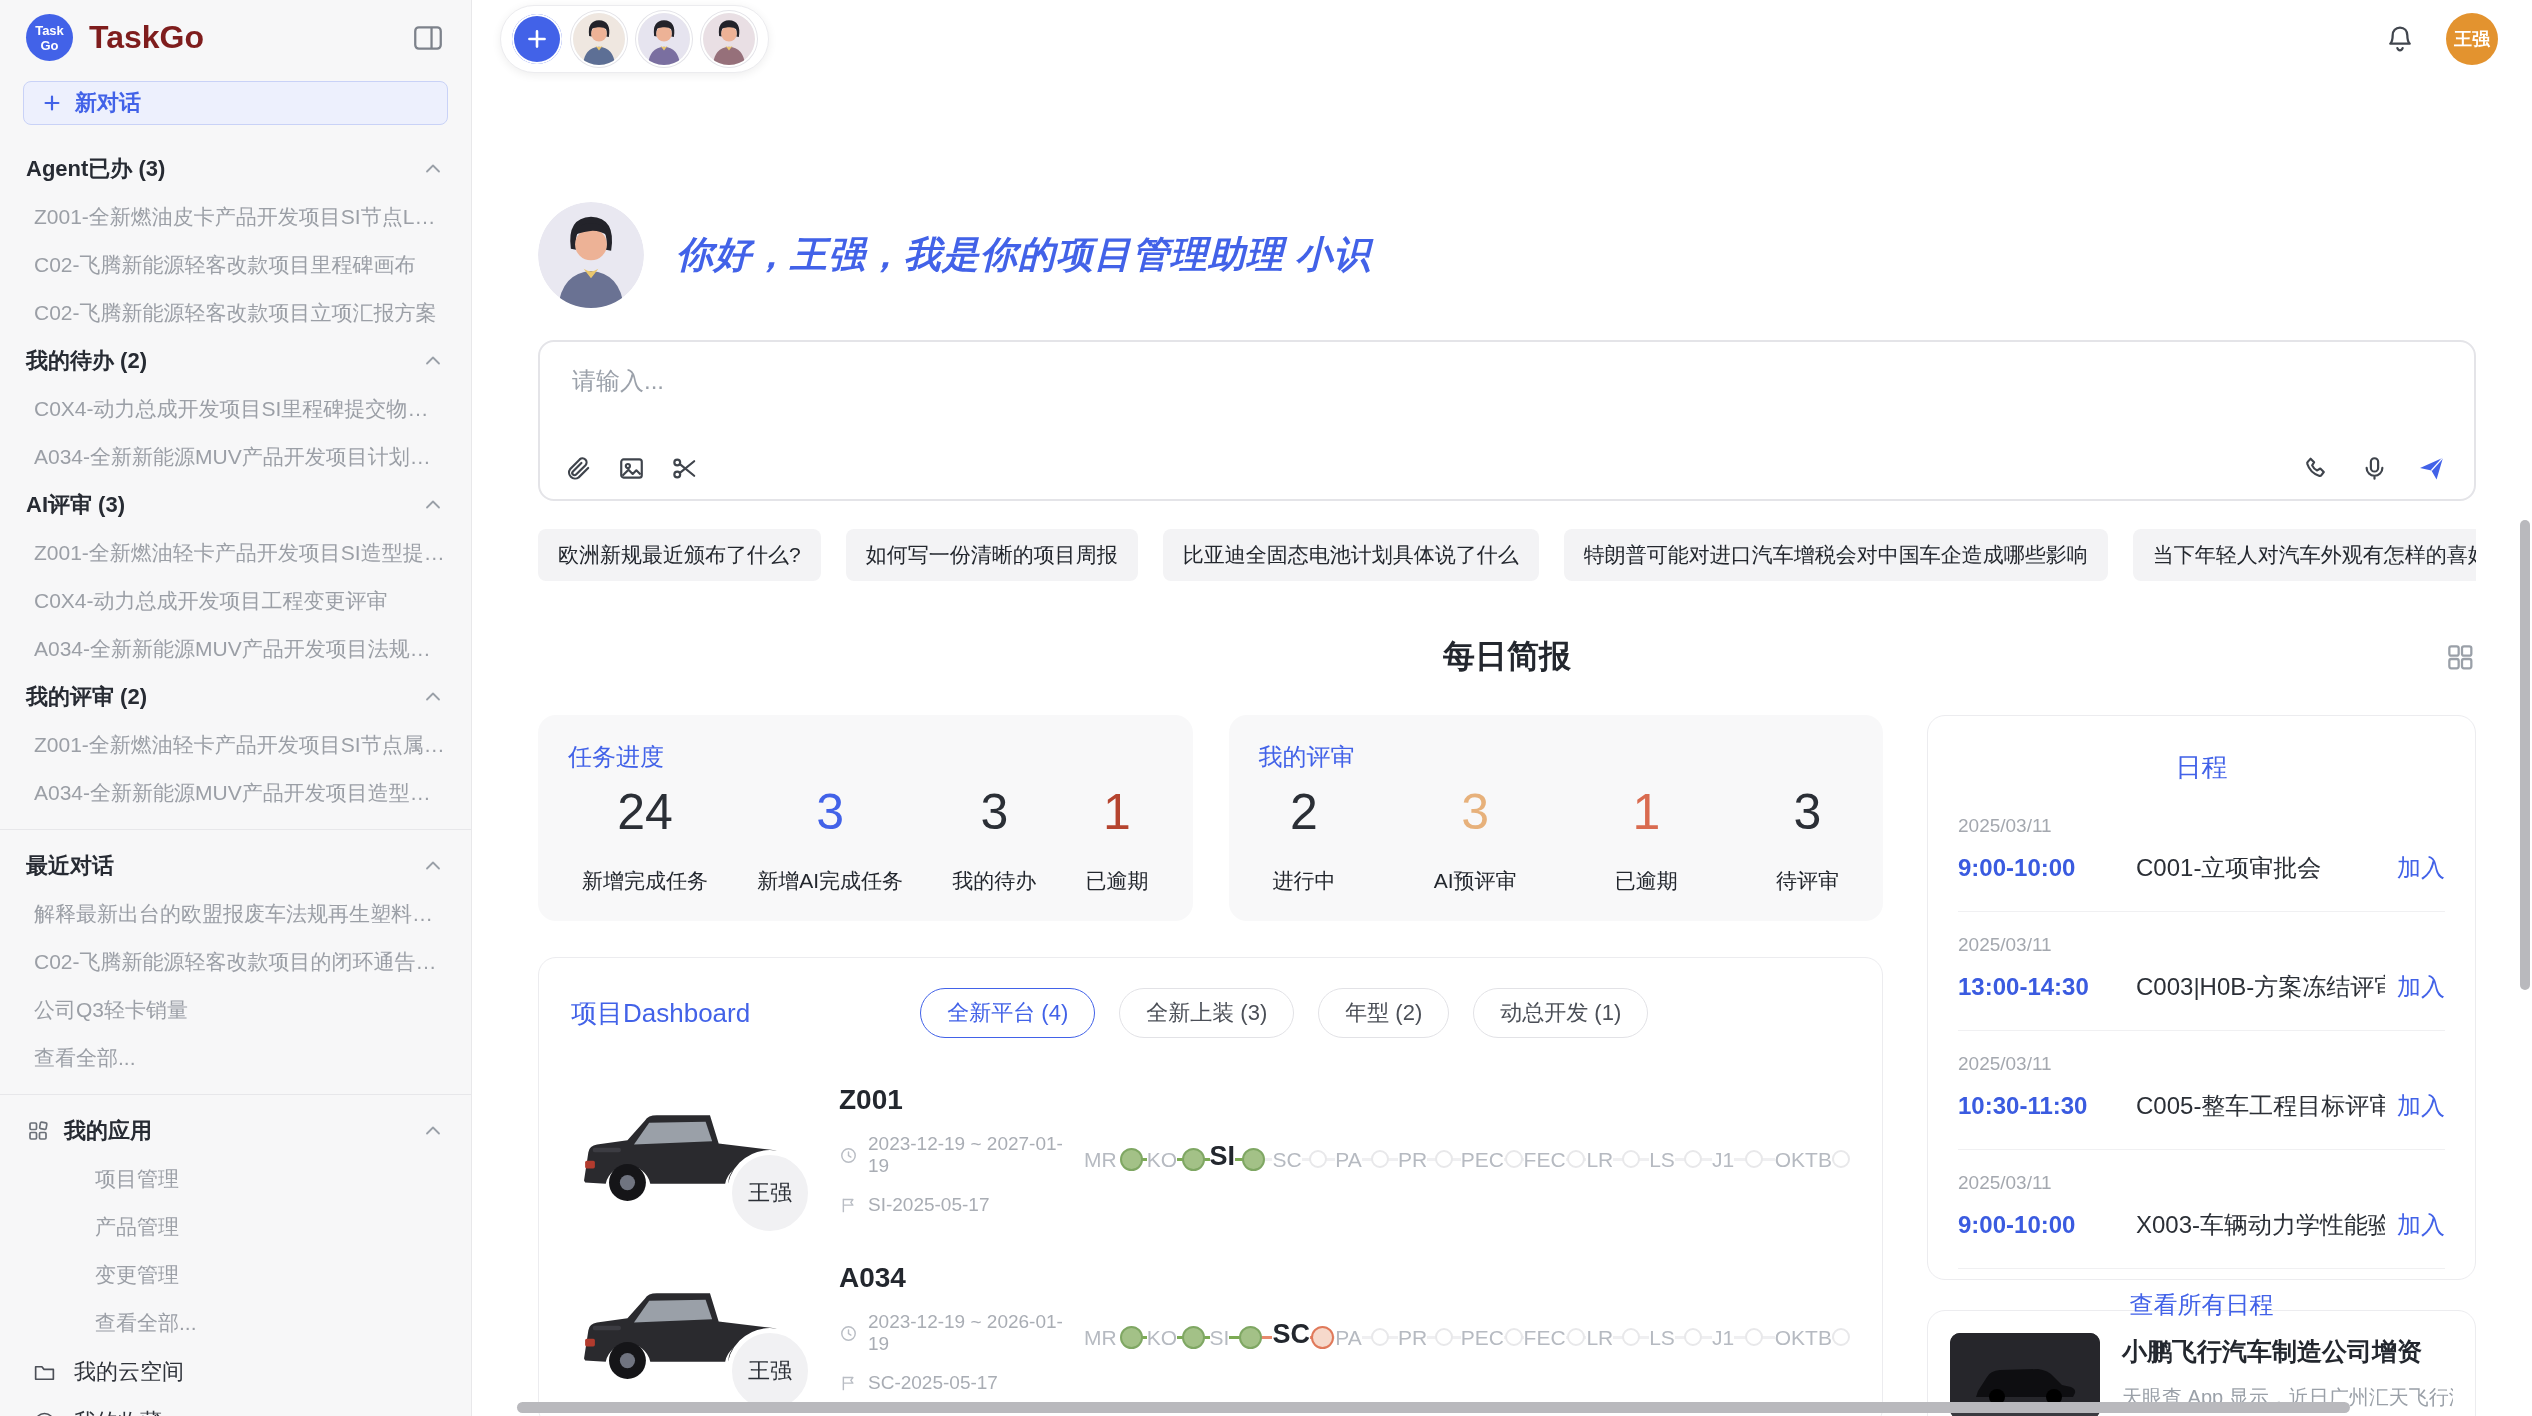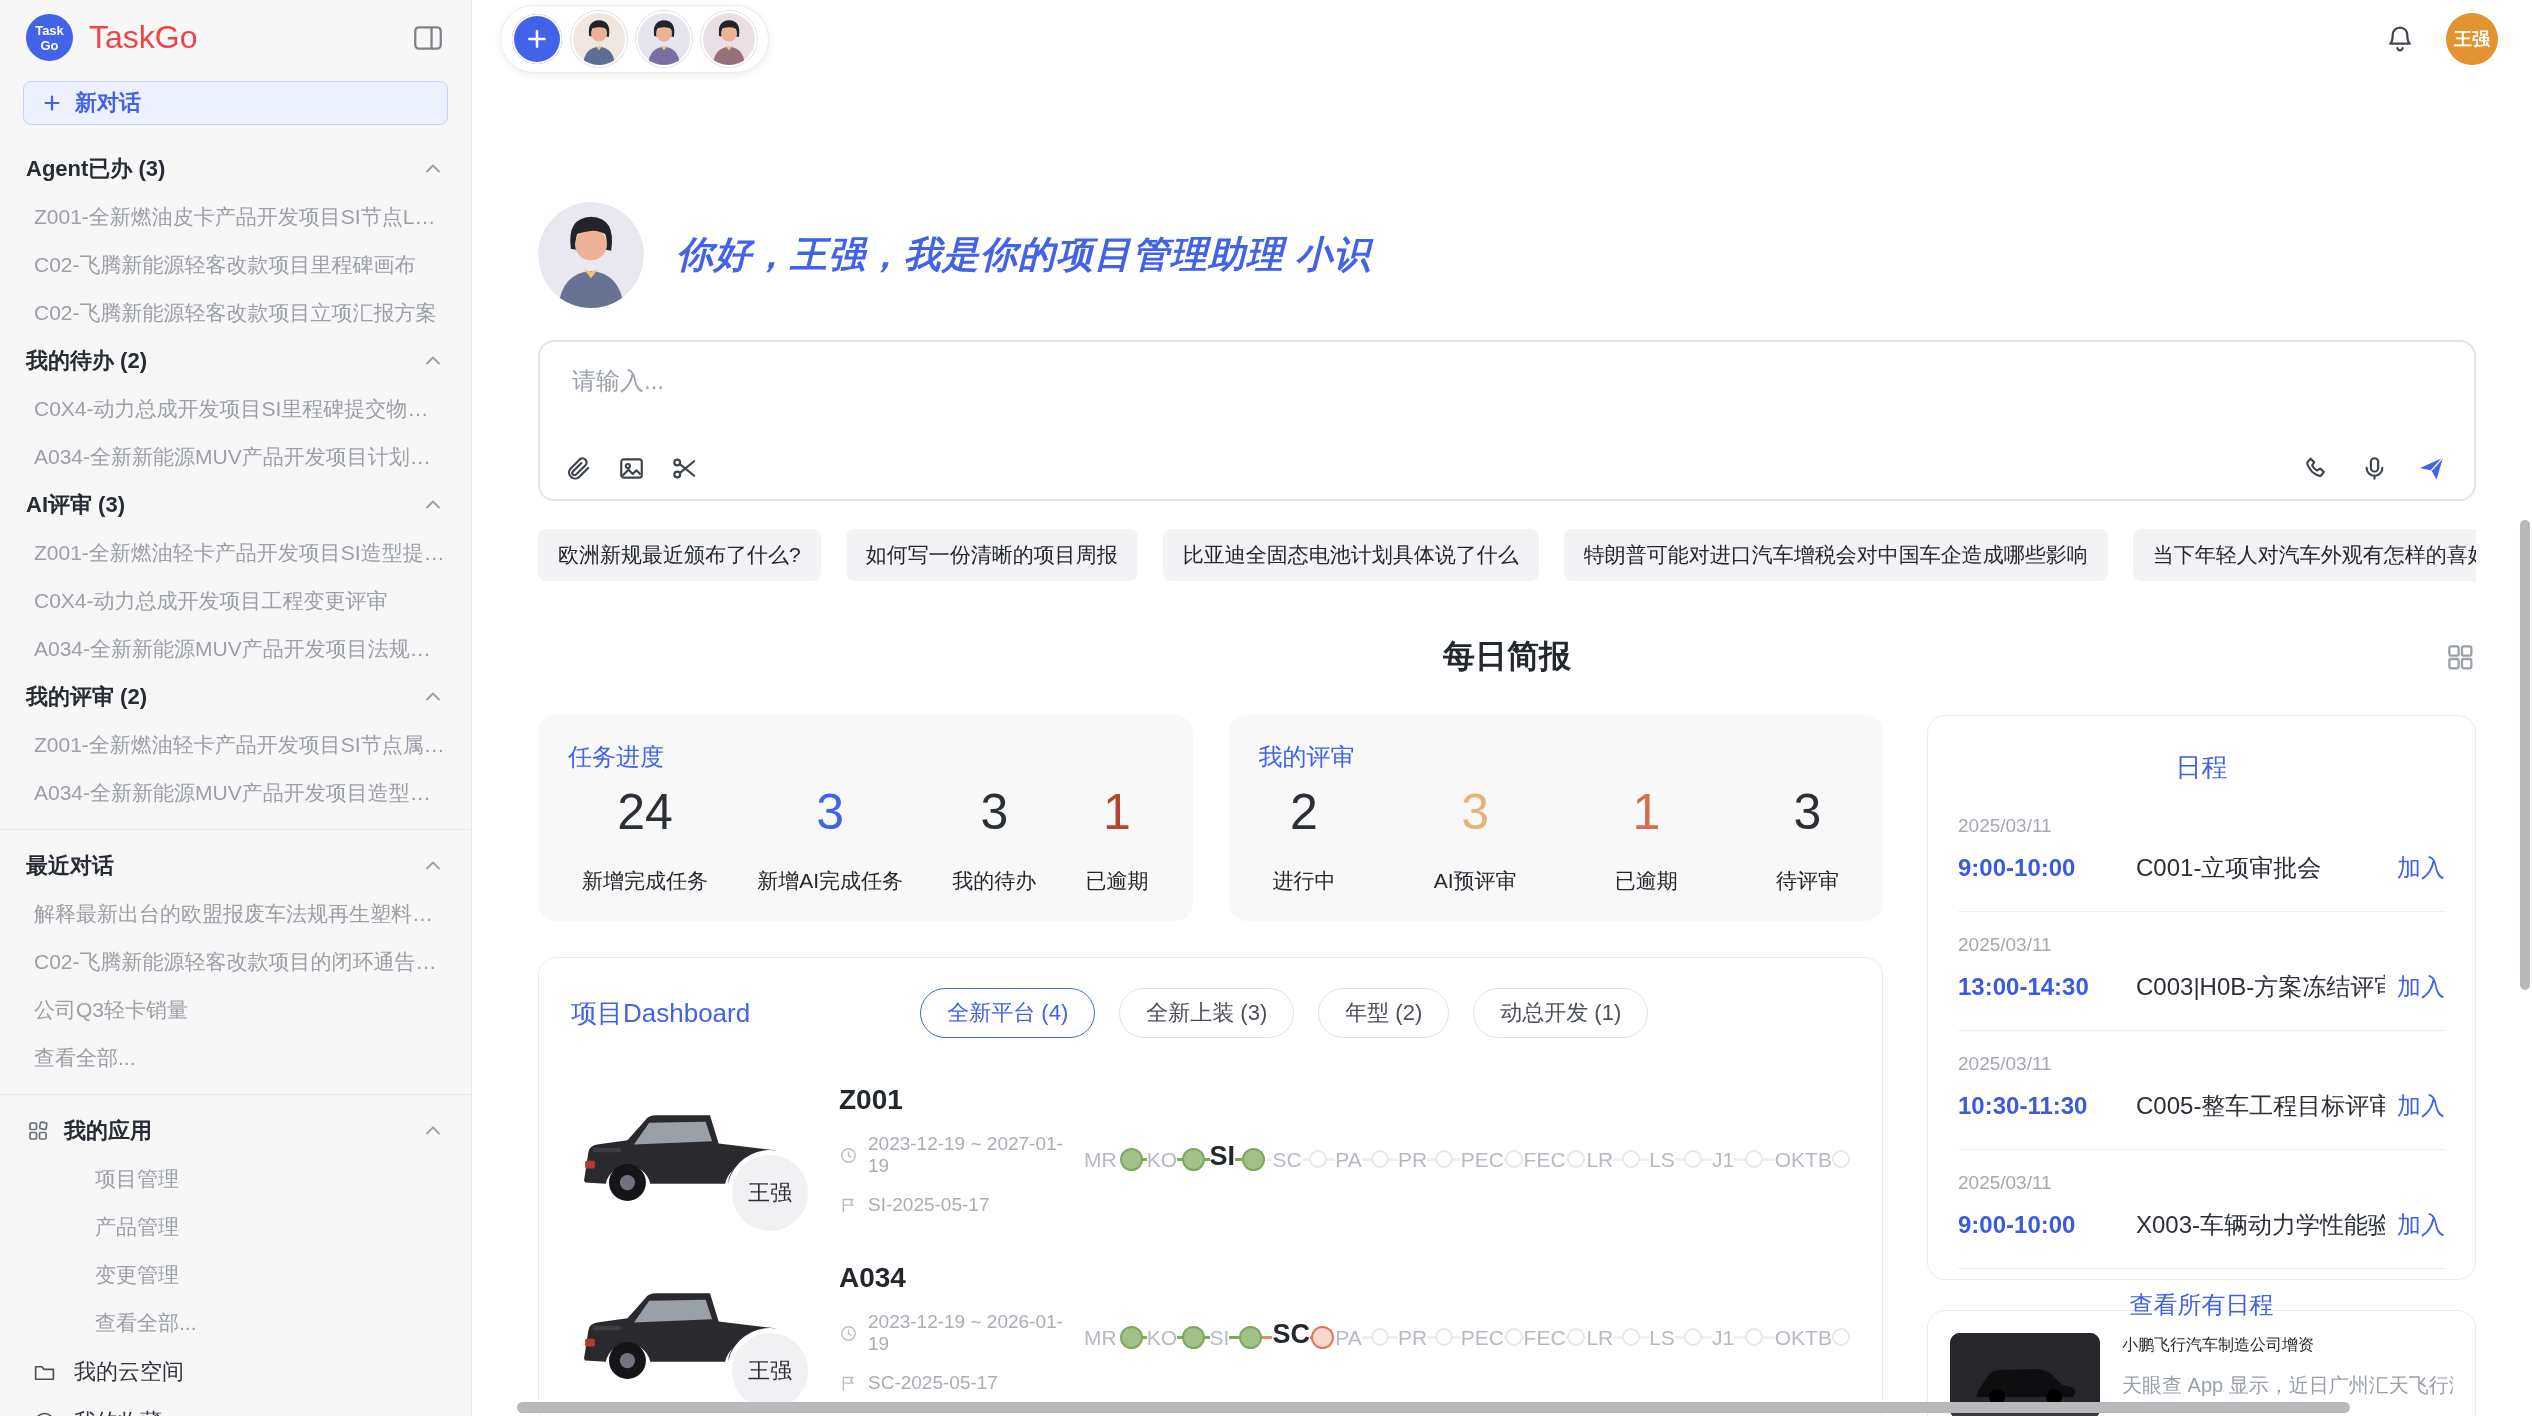--- a/index.html
+++ b/index.html
@@ -6,21 +6,21 @@
   body{width:2532px;height:1416px;overflow:hidden;display:flex;background:#fff;
        font-family:"Liberation Sans","DejaVu Sans",sans-serif;color:#23272e;-webkit-font-smoothing:antialiased}
   svg{display:block}
 
   
   .sidebar{width:472px;min-width:472px;height:100%;background:#f7f7f8;border-right:1px solid #e8e8ea;
            display:flex;flex-direction:column;overflow:hidden;box-sizing:border-box}
   .side-header{display:flex;align-items:center;gap:16px;padding:14px 26px 8px 26px}
   .logo-circle{width:47px;height:47px;border-radius:50%;background:#4262e8;color:#fff;display:flex;
                flex-direction:column;align-items:center;justify-content:center;font-size:13px;line-height:15px;font-weight:700}
-  .app-title{font-size:32px;font-weight:400;color:#ef4444;flex:1}
+  .app-title{font-size:32px;font-weight:700;color:#7f1d1d;flex:1}
   .collapse-btn{width:34px;height:34px;color:#7d828b;cursor:pointer}
   .new-chat{margin:12px 23px 6px 23px;height:42px;border:1px solid #c9d2f7;background:#edf0fd;border-radius:8px;
             display:flex;align-items:center;gap:12px;padding:0 17px;color:#4262e8;font-size:22px;font-weight:600;cursor:pointer}
   .new-chat .nc-icon{width:22px;height:22px}
   .side-scroll{flex:1;overflow:hidden;padding-top:14px}
   .section-header{display:flex;align-items:center;padding:9px 26px;cursor:pointer}
   .section-label{flex:1;font-size:22px;font-weight:600;color:#272b33;display:flex;align-items:center;gap:14px}
   .chevron{width:24px;height:24px;color:#9aa0a8}
   .side-item{padding:10px 24px 10px 34px;font-size:21px;color:#9b9fa6;white-space:nowrap;overflow:hidden;
              text-overflow:ellipsis;cursor:pointer}
@@ -112,21 +112,21 @@
   .sched-row{display:flex;align-items:center;margin-top:15px}
   .sched-time{font-size:24px;font-weight:700;color:#3a5be0;width:178px;flex-shrink:0}
   .sched-name{font-size:24px;color:#2b2f36;flex:1;white-space:nowrap;overflow:hidden}
   .sched-join{font-size:24px;color:#4262e8;cursor:pointer;margin-left:12px}
   .sched-footer{text-align:center;color:#4262e8;font-size:24px;padding:20px 0 2px 0;cursor:pointer}
 
   .news-card{margin-top:30px;background:#fff;border:1px solid #ececef;border-radius:18px;padding:22px;
              display:flex;gap:22px;height:170px;box-sizing:border-box;cursor:pointer}
   .news-thumb{width:150px;height:86px;border-radius:10px;overflow:hidden;flex-shrink:0;background:#26262b}
   .news-body{min-width:0}
-  .news-title{font-size:16px;font-weight:400;color:#23272e;margin-top:2px;white-space:nowrap}
+  .news-title{font-size:25px;font-weight:700;color:#23272e;margin-top:2px;white-space:nowrap}
   .news-snippet{font-size:20px;color:#9aa0a8;margin-top:16px;white-space:nowrap;overflow:hidden}
 
   .h-scrollbar{position:absolute;left:45px;bottom:3px;width:1833px;height:11px;border-radius:6px;background:#b9b9bd;z-index:20;cursor:pointer}
   .v-scrollbar{position:absolute;right:2px;top:520px;width:10px;height:470px;border-radius:6px;background:#b9b9bd;z-index:20;cursor:pointer}
 </style>
 </head>
 <body>
 
 <aside class="sidebar">
   <div class="side-header">

